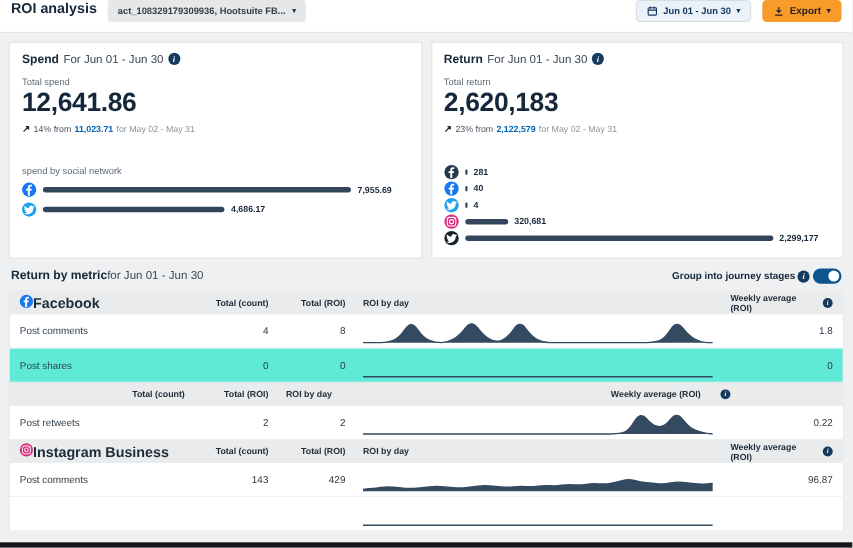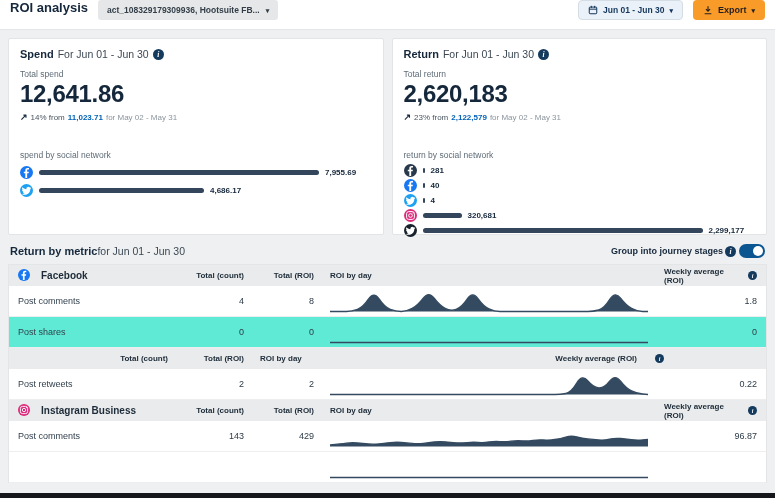--- a/index.html
+++ b/index.html
@@ -12,21 +12,21 @@
   .page-title{font-size:13px;font-weight:bold;color:#15273b}
   .pill{display:flex;align-items:center;gap:6px;background:#e5e7e8;border:none;border-radius:3px;font-size:8.5px;font-weight:bold;color:#333e48;padding:5px 9px}
   .spacer{flex:1}
   .date-btn{display:flex;align-items:center;gap:5px;background:#eaf1f8;border:1px solid #d5dde4;border-radius:4px;color:#12355b;font-weight:bold;font-size:8.5px;padding:4px 9px}
   .export-btn{display:flex;align-items:center;gap:5px;background:#f99b28;border:none;border-radius:4px;color:#231f20;font-weight:bold;font-size:9px;padding:5px 10px}
   .chev{font-size:7px;line-height:1}
 
   
   .cards{display:grid;grid-template-columns:1fr 1fr;gap:8px;padding:8px 8px 0 8px}
   .card{background:#fff;border:1px solid #e2e4e5;border-radius:2px;height:197px;padding:9px 11px}
-  .card-head{font-size:10.5px;color:#3c4854;display:flex;align-items:flex-end;gap:4px}
+  .card-head{font-size:10.5px;color:#3c4854;display:flex;align-items:flex-start;gap:4px}
   .card-head b{color:#15273b;font-size:11px}
   .info{display:inline-flex;align-items:center;justify-content:center;width:11px;height:11px;border-radius:50%;background:#143a5e;color:#fff;font-size:7.5px;font-weight:bold;font-family:"Liberation Serif",serif;font-style:italic;flex:0 0 auto}
   .info::before{content:"i"}
   .info.sm{width:9px;height:9px;font-size:6px}
   .total-label{font-size:8.5px;color:#5f6c77;margin-top:9px}
   .big-num{font-size:24px;font-weight:bold;color:#15273b;letter-spacing:-.3px;margin-top:1px}
   .change{font-size:8px;color:#49555f;margin-top:4px;display:flex;align-items:center;gap:3px}
   .trend-up{color:#15273b;font-size:9px;font-weight:bold}
   .link{color:#0062b8;font-weight:bold;text-decoration:none;cursor:pointer}
   .muted{color:#8b949c}
@@ -51,21 +51,21 @@
   .toggle{width:26px;height:14px;border-radius:8px;background:#0b5591;border:none;position:relative;margin-left:3px}
   .toggle::after{content:"";position:absolute;right:2px;top:2px;width:10px;height:10px;border-radius:50%;background:#fff}
 
   .tabs{display:flex;align-items:flex-end;gap:2px;padding:4px 8px 0}
   .tab{font-size:8.5px;color:#3c4854;background:transparent;border:1px solid transparent;padding:5px 9px;border-radius:2px}
   .tab.active{background:#fff;color:#0062b8;font-weight:bold;border:1px solid #0062b8}
 
   .table{margin:0 8px;background:#fff;border:1px solid #e3e5e6;border-bottom:none}
   .grp-head,.m-row{display:grid;grid-template-columns:150px 76px 70px 350px 1fr;align-items:center;padding:0 9px}
   .grp-head{height:21px;background:#e9ebec;font-size:8px;font-weight:bold;color:#1d2b38}
-  .grp-name{display:flex;align-items:center;gap:11px;font-size:10px}
+  .grp-name{display:flex;align-items:center;gap:0;font-size:13px}
   .grp-head .icon{width:12px;height:12px;flex-basis:12px}
   .grp-head .icon svg{width:12px;height:12px}
   .col-r{text-align:right}
   .col-day{padding-left:16px}
   .col-weekly{display:flex;justify-content:flex-end;align-items:center;gap:18px}
   .m-row{height:31px;background:#fff;border-bottom:1px solid #eceeef;font-size:9px;color:#33424f}
   .m-row.alt{background:#5eead4}
   .m-row .val{text-align:right;color:#2c3a46}
   .sparkcell{padding-left:16px;line-height:0}
 
@@ -149,21 +149,20 @@
       </div>
       <div class="total-label">Total return</div>
       <div class="big-num">2,620,183</div>
       <div class="change">
         <span class="trend-up">↗</span>
         <span>23% from</span>
         <a class="link">2,122,579</a>
         <span class="muted">for May 02 - May 31</span>
       </div>
       <div class="breakdown">
-        <div class="bd-label">return by social network</div>
         <div id="return-bars">
             <div class="netbar tight">
               <span class="icon net-facebook-dark">
                 <svg viewBox="0 0 12 12">
                   <path fill="#fff" d="M6.6 11V6.8h1.4l.2-1.6H6.6V4.1c0-.5.1-.8.8-.8h.9V1.9c-.2 0-.7-.1-1.3-.1-1.3 0-2.1.8-2.1 2.2v1.2H3.5v1.6h1.4V11z"></path>
                 </svg>
               </span>
               <span class="bar" style="width: 2px;"></span>
               <span class="barval">281</span>
             </div>

